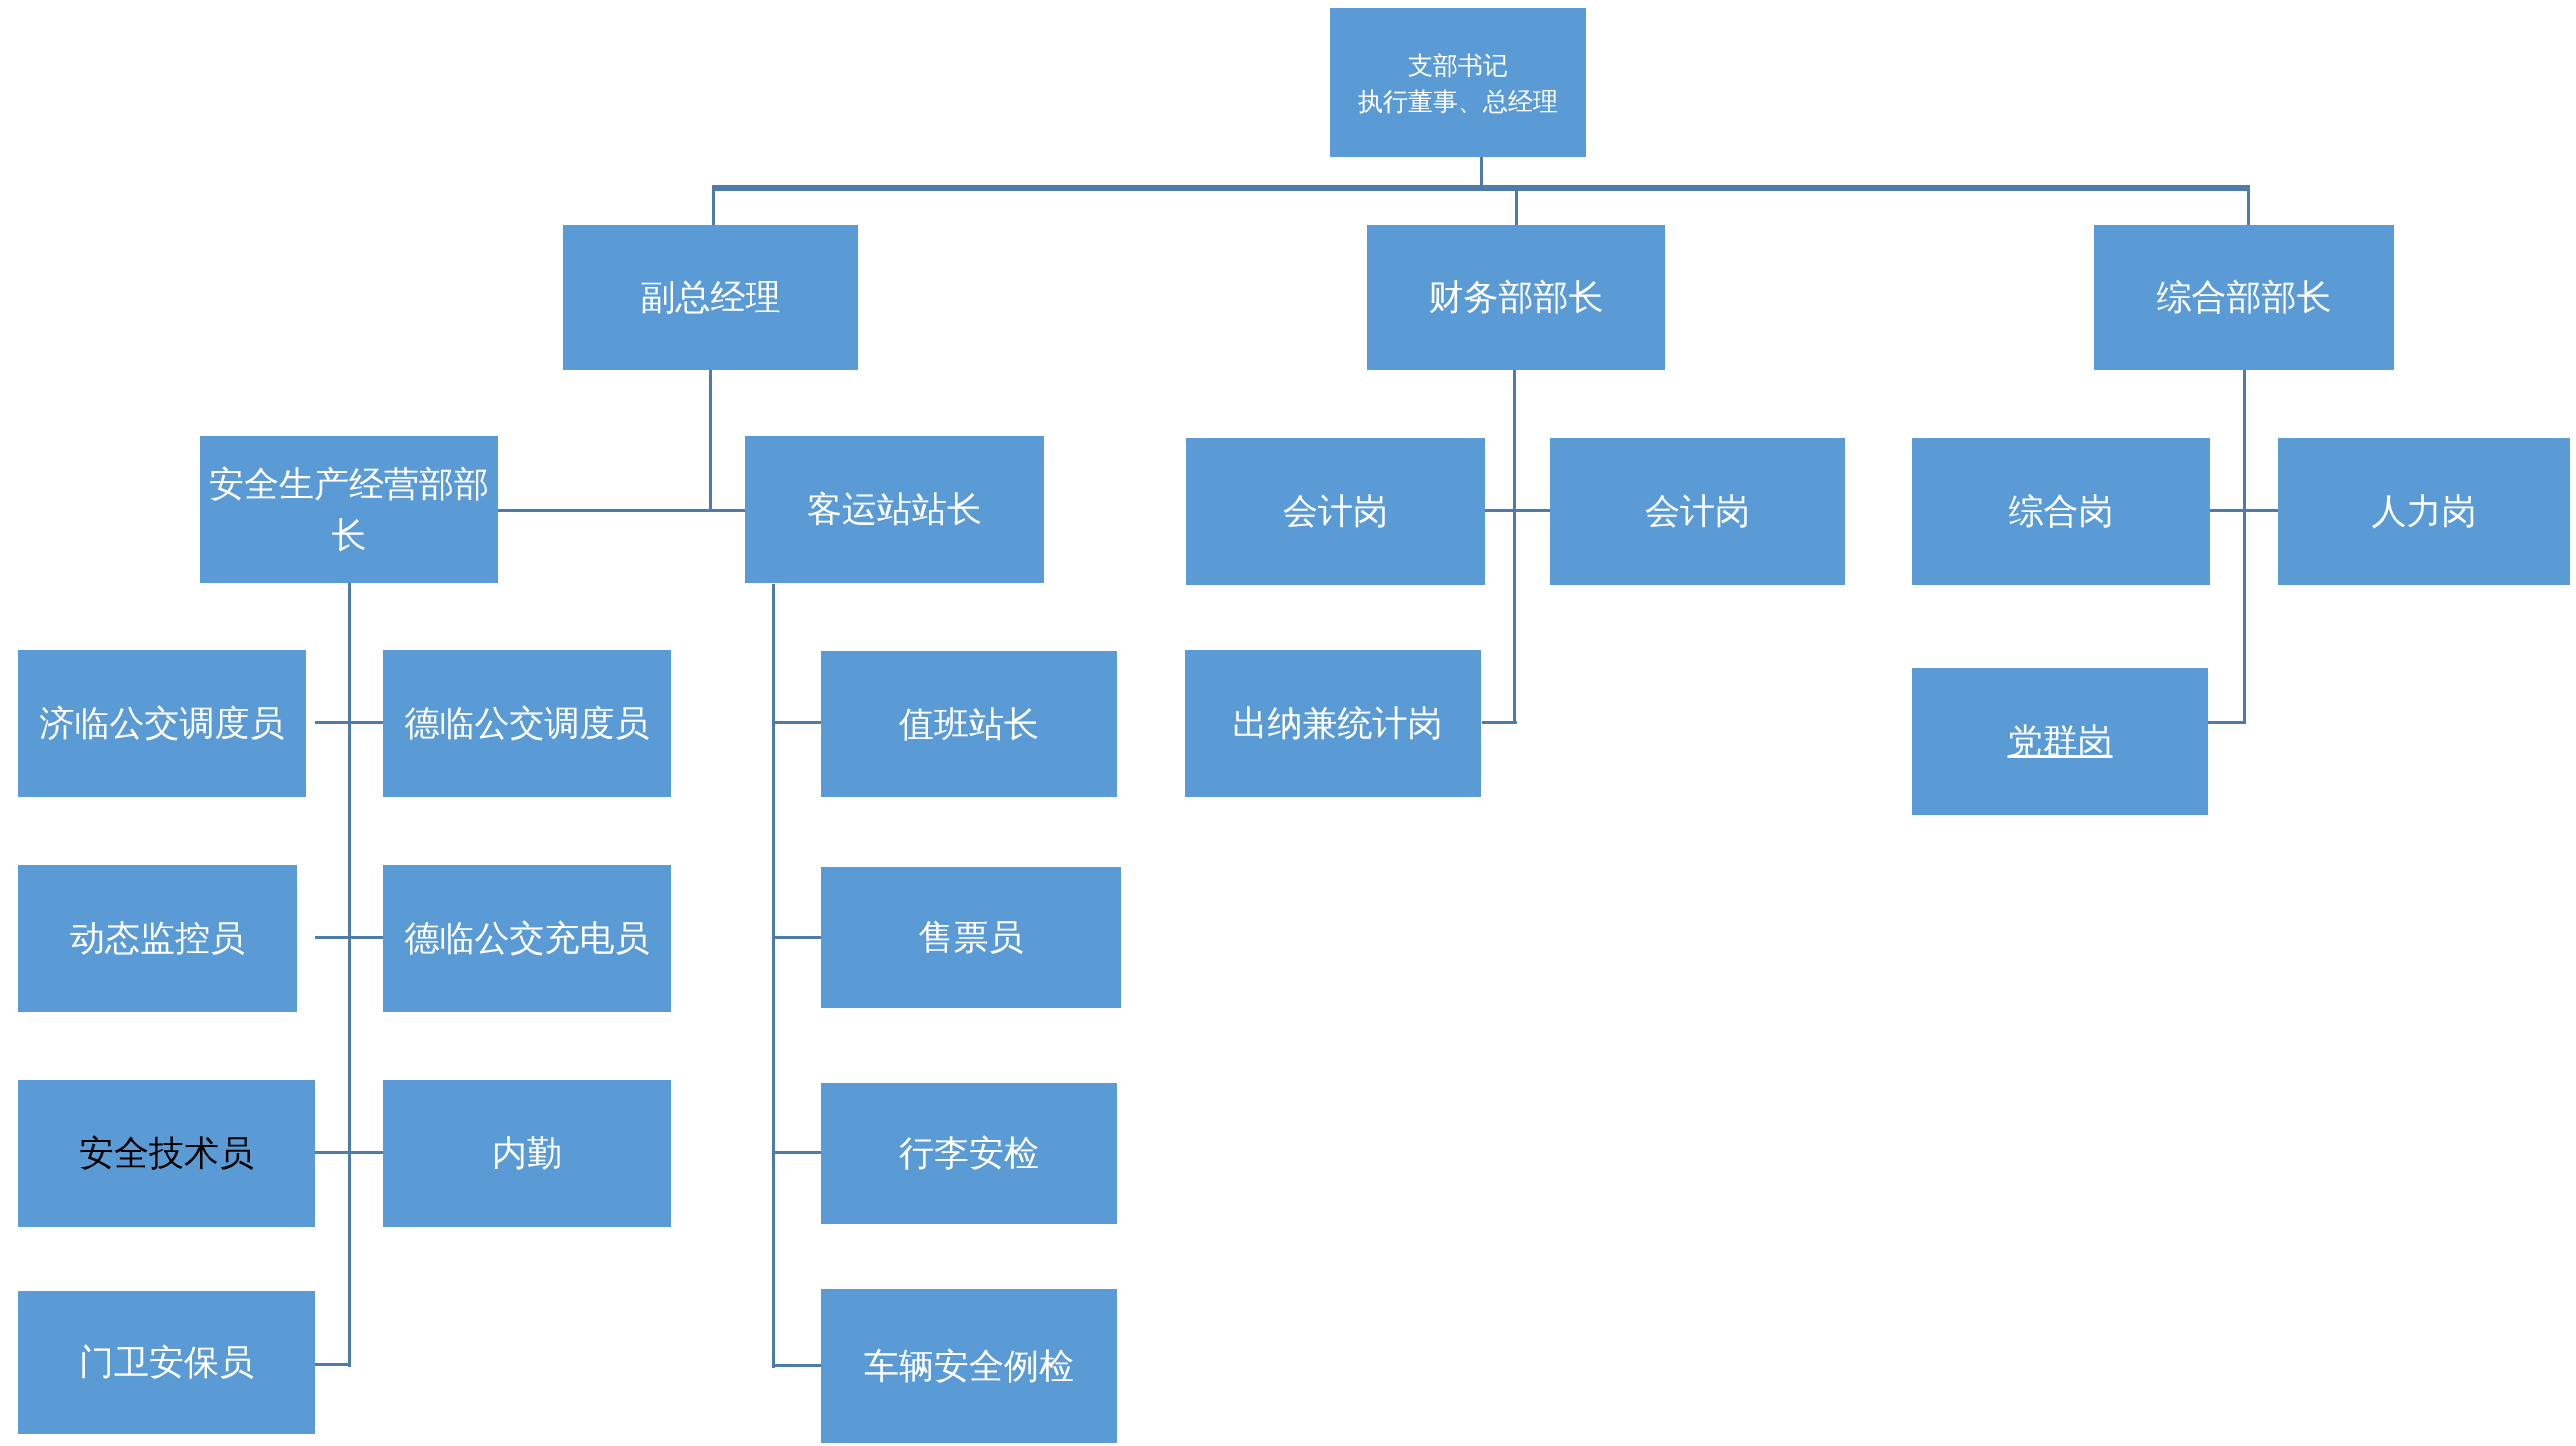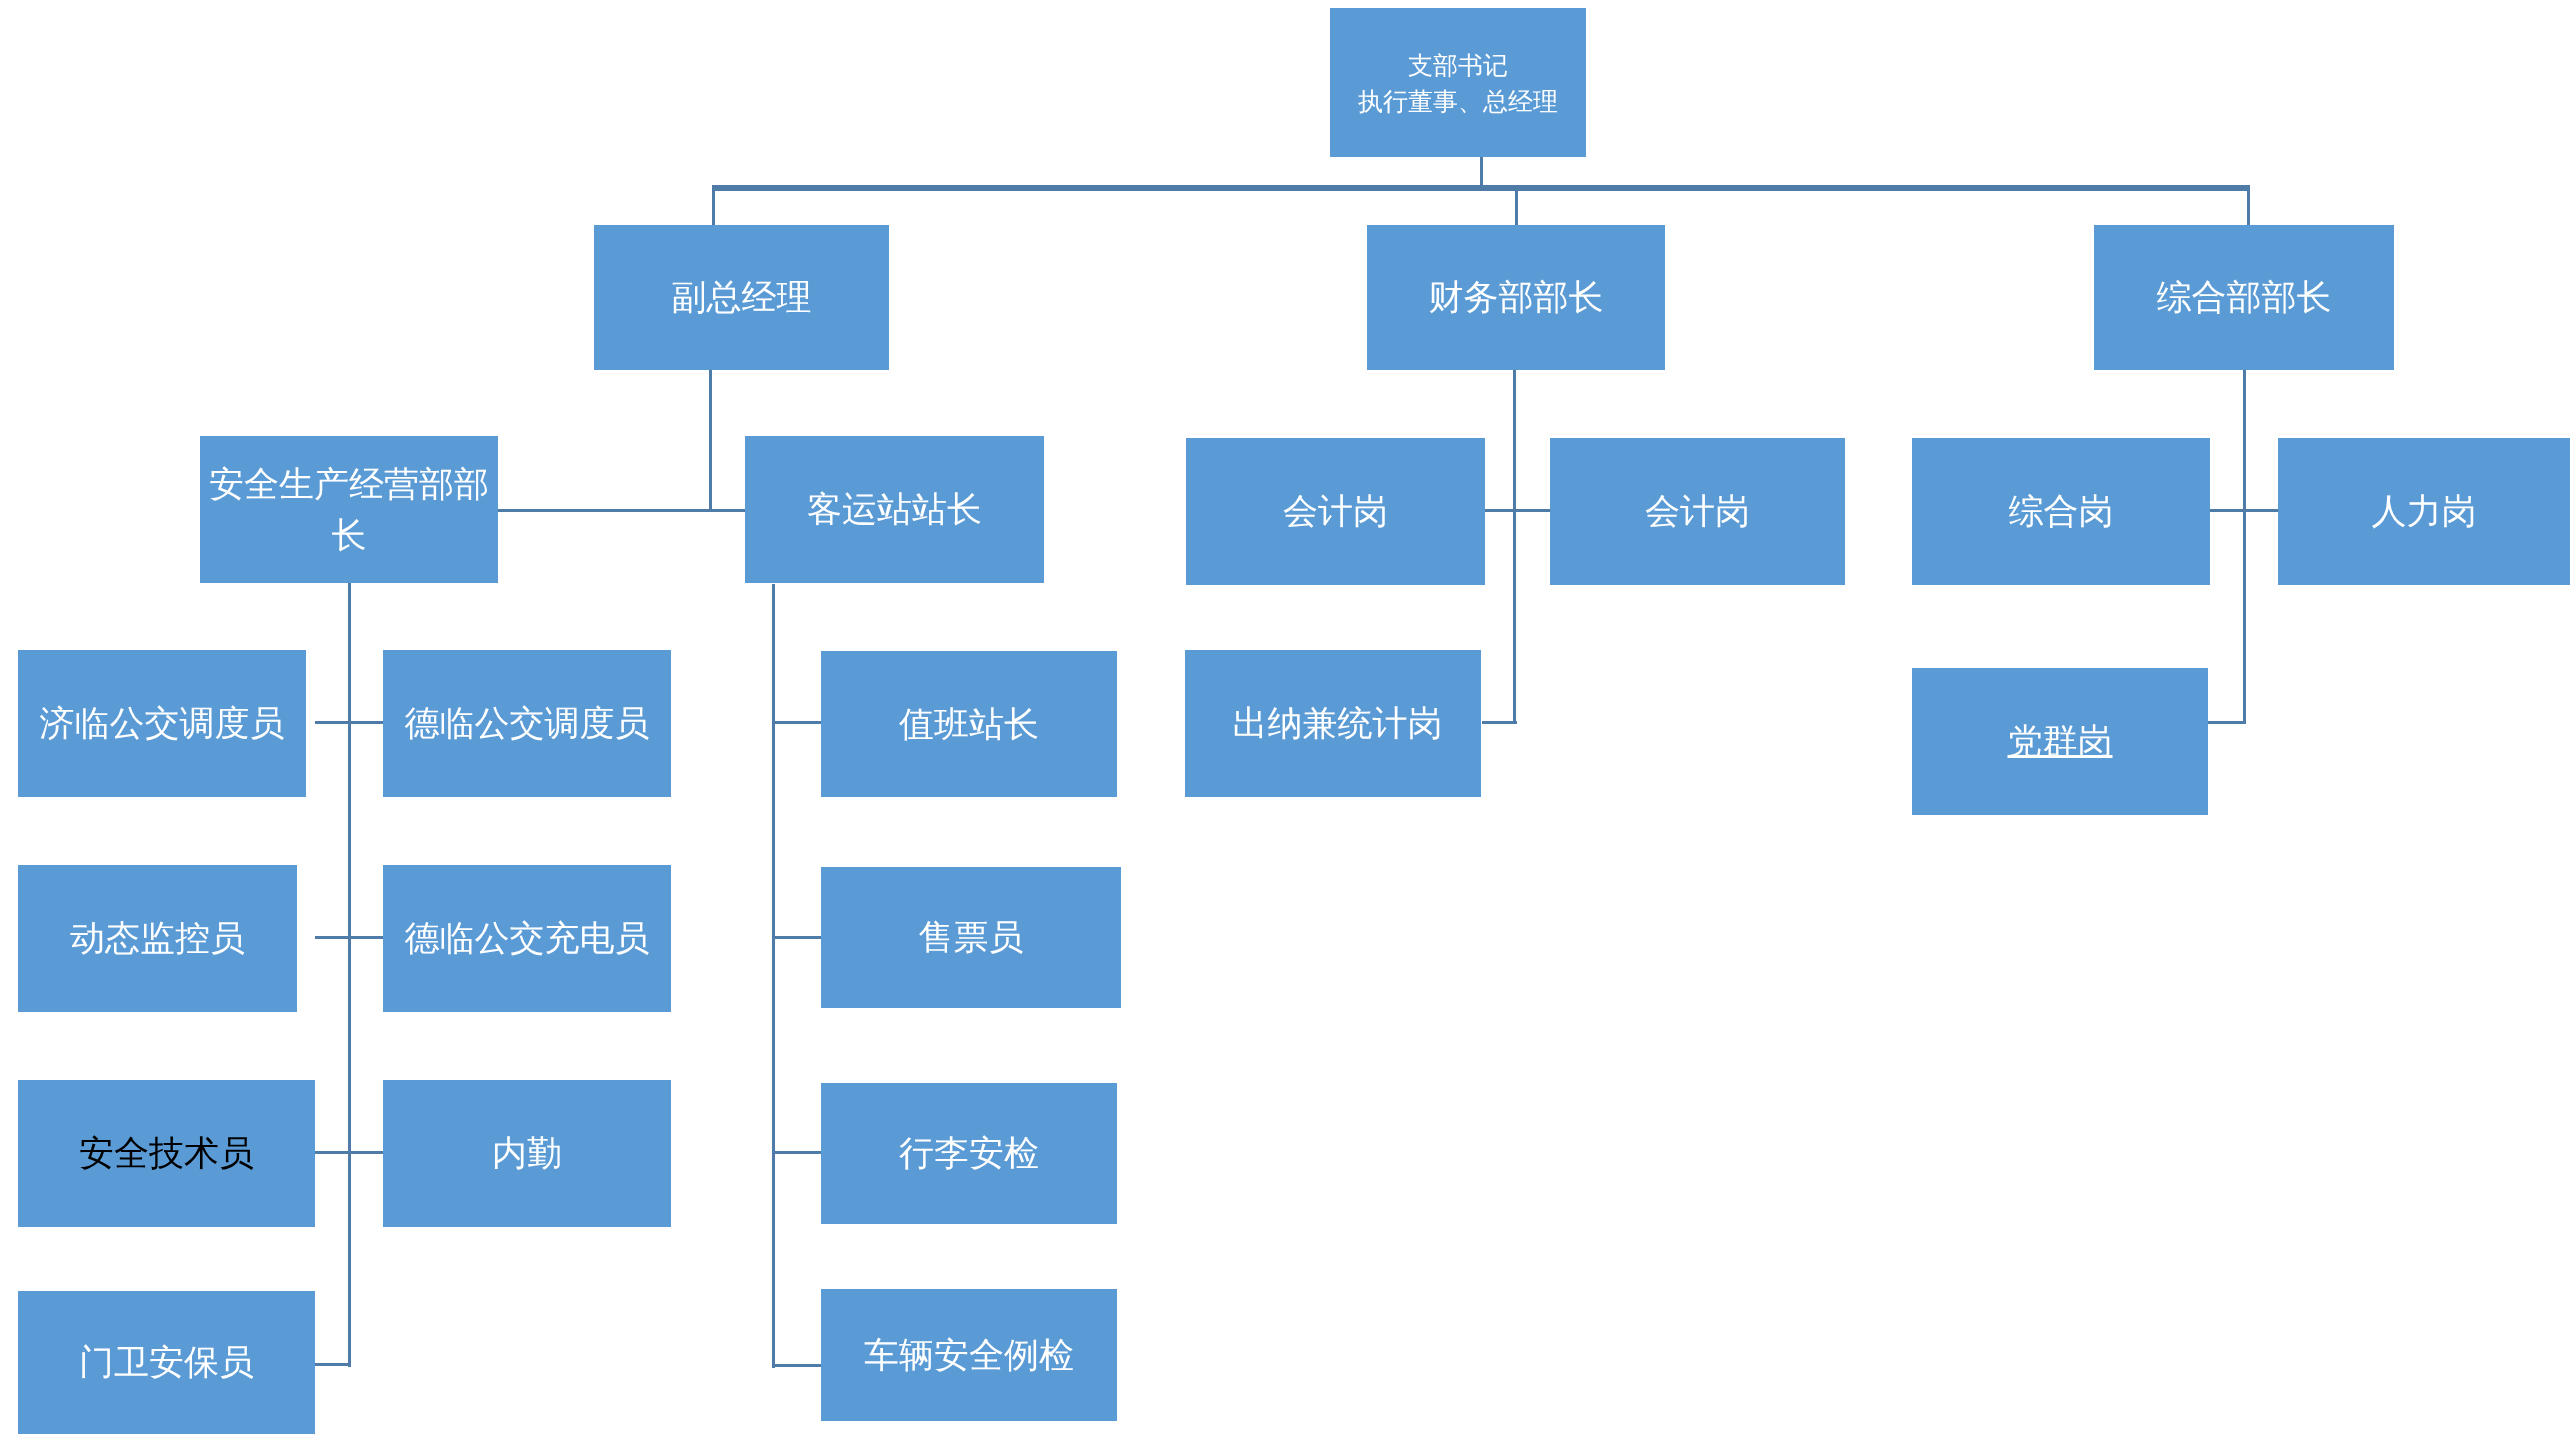--- a/index.html
+++ b/index.html
@@ -45,21 +45,21 @@
     <div class="connector" style="left: 772px; top: 1151px; width: 49px; height: 3.3px; background: rgb(78, 123, 167);"></div>
     <div class="connector" style="left: 772px; top: 1364px; width: 49px; height: 3.3px; background: rgb(78, 123, 167);"></div>
     <div class="connector" style="left: 1513px; top: 370px; width: 3.3px; height: 354px; background: rgb(78, 123, 167);"></div>
     <div class="connector" style="left: 1485px; top: 509px; width: 65px; height: 3.3px; background: rgb(78, 123, 167);"></div>
     <div class="connector" style="left: 1482px; top: 721px; width: 35px; height: 3.3px; background: rgb(78, 123, 167);"></div>
     <div class="connector" style="left: 2243px; top: 370px; width: 3.3px; height: 354px; background: rgb(78, 123, 167);"></div>
     <div class="connector" style="left: 2210px; top: 509px; width: 68px; height: 3.3px; background: rgb(78, 123, 167);"></div>
     <div class="connector" style="left: 2208px; top: 721px; width: 38px; height: 3.3px; background: rgb(78, 123, 167);"></div>
     <div class="node" style="left: 1330px; top: 8.3px; width: 256px; height: 149px; font-size: 25px; background: rgb(91, 155, 213); color: rgb(255, 255, 255);">支部书记
 执行董事、总经理</div>
-    <div class="node" style="left: 563px; top: 225px; width: 295px; height: 145px; font-size: 35px; background: rgb(91, 155, 213); color: rgb(255, 255, 255); margin-left: 31px;">副总经理</div>
+    <div class="node" style="left: 563px; top: 225px; width: 295px; height: 145px; font-size: 35px; background: rgb(91, 155, 213); color: rgb(255, 255, 255);">副总经理</div>
     <div class="node" style="left: 1367px; top: 225px; width: 298px; height: 145px; font-size: 35px; background: rgb(91, 155, 213); color: rgb(255, 255, 255);">财务部部长</div>
     <div class="node" style="left: 2094px; top: 225px; width: 300px; height: 145px; font-size: 35px; background: rgb(91, 155, 213); color: rgb(255, 255, 255);">综合部部长</div>
     <div class="node" style="left: 200px; top: 436px; width: 298px; height: 147px; font-size: 35px; background: rgb(91, 155, 213); color: rgb(255, 255, 255);">安全生产经营部部
 长</div>
     <div class="node" style="left: 745px; top: 436px; width: 299px; height: 147px; font-size: 35px; background: rgb(91, 155, 213); color: rgb(255, 255, 255);">客运站站长</div>
     <div class="node" style="left: 1186px; top: 438px; width: 299px; height: 147px; font-size: 35px; background: rgb(91, 155, 213); color: rgb(255, 255, 255);">会计岗</div>
     <div class="node" style="left: 1550px; top: 438px; width: 295px; height: 147px; font-size: 35px; background: rgb(91, 155, 213); color: rgb(255, 255, 255);">会计岗</div>
     <div class="node" style="left: 1912px; top: 438px; width: 298px; height: 147px; font-size: 35px; background: rgb(91, 155, 213); color: rgb(255, 255, 255);">综合岗</div>
     <div class="node" style="left: 2278px; top: 438px; width: 292px; height: 147px; font-size: 35px; background: rgb(91, 155, 213); color: rgb(255, 255, 255);">人力岗</div>
     <div class="node" style="left: 18px; top: 650px; width: 288px; height: 147px; font-size: 35px; background: rgb(91, 155, 213); color: rgb(255, 255, 255);">济临公交调度员</div>
@@ -67,15 +67,15 @@
     <div class="node" style="left: 821px; top: 651px; width: 296px; height: 146px; font-size: 35px; background: rgb(91, 155, 213); color: rgb(255, 255, 255);">值班站长</div>
     <div class="node" style="left: 1185px; top: 650px; width: 296px; height: 147px; font-size: 35px; background: rgb(91, 155, 213); color: rgb(255, 255, 255); padding-left: 9px;">出纳兼统计岗</div>
     <div class="node" style="left: 1912px; top: 668px; width: 296px; height: 147px; font-size: 35px; background: rgb(91, 155, 213); color: rgb(255, 255, 255); text-decoration: underline;">党群岗</div>
     <div class="node" style="left: 18px; top: 865px; width: 279px; height: 147px; font-size: 35px; background: rgb(91, 155, 213); color: rgb(255, 255, 255);">动态监控员</div>
     <div class="node" style="left: 383px; top: 865px; width: 288px; height: 147px; font-size: 35px; background: rgb(91, 155, 213); color: rgb(255, 255, 255);">德临公交充电员</div>
     <div class="node" style="left: 821px; top: 867px; width: 300px; height: 141px; font-size: 35px; background: rgb(91, 155, 213); color: rgb(255, 255, 255);">售票员</div>
     <div class="node" style="left: 18px; top: 1080px; width: 297px; height: 147px; font-size: 35px; background: rgb(91, 155, 213); color: #000000;">安全技术员</div>
     <div class="node" style="left: 383px; top: 1080px; width: 288px; height: 147px; font-size: 35px; background: rgb(91, 155, 213); color: rgb(255, 255, 255);">内勤</div>
     <div class="node" style="left: 821px; top: 1083px; width: 296px; height: 141px; font-size: 35px; background: rgb(91, 155, 213); color: rgb(255, 255, 255);">行李安检</div>
     <div class="node" style="left: 18px; top: 1291px; width: 297px; height: 143px; font-size: 35px; background: rgb(91, 155, 213); color: rgb(255, 255, 255);">门卫安保员</div>
-    <div class="node" style="left: 821px; top: 1289px; width: 296px; height: 132px; font-size: 35px; background: rgb(91, 155, 213); color: rgb(255, 255, 255);">车辆安全例检</div>
+    <div class="node" style="left: 821px; top: 1289px; width: 296px; height: 154px; font-size: 35px; background: rgb(91, 155, 213); color: rgb(255, 255, 255);">车辆安全例检</div>
   </div>
 
 
 </body></html>

